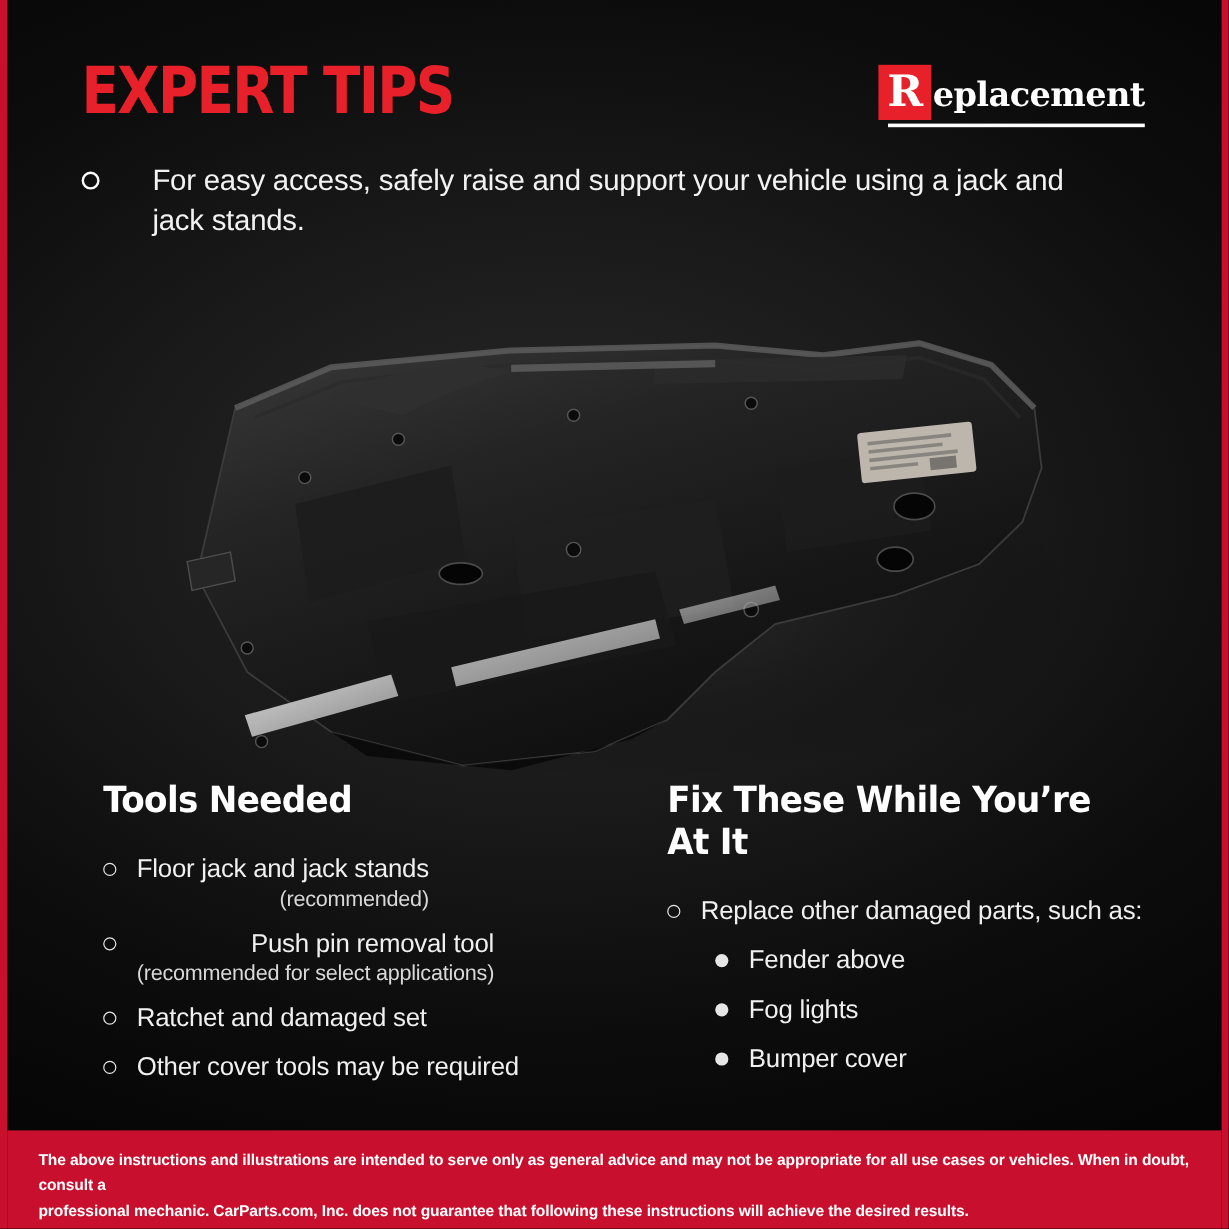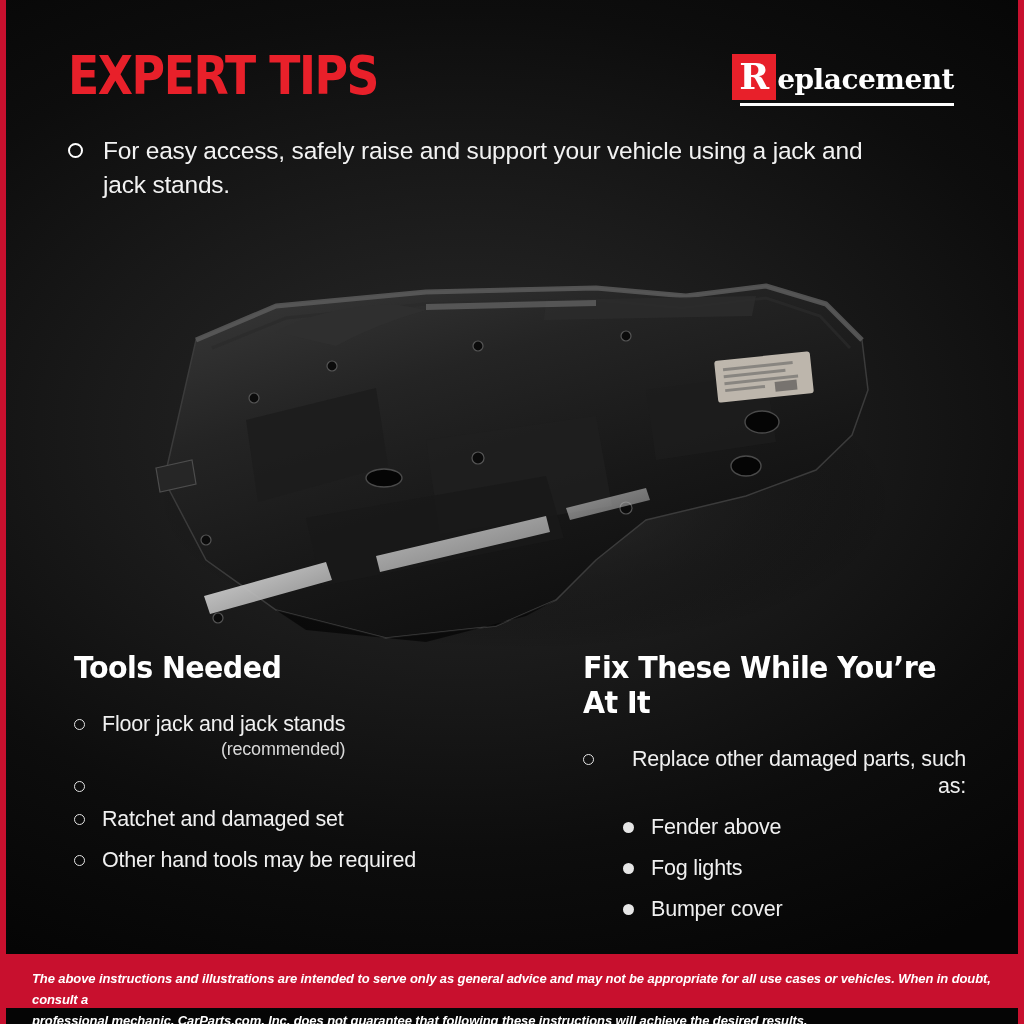--- a/index.html
+++ b/index.html
@@ -75,20 +75,21 @@
 
   
   .tips {
     position: absolute;
     top: 134px; left: 62px; right: 60px;
   }
   .tip {
     display: flex;
     align-items: flex-start;
     margin-bottom: 22px;
+    gap: 24px;
   }
   .tip .bullet-ring {
     width: 15px; height: 15px;
     border: 2px solid #ffffff;
     border-radius: 50%;
     margin-top: 9px;
     margin-right: 20px;
     flex: none;
   }
   .tip .tip-text {
@@ -102,23 +103,22 @@
   
   .product {
     position: absolute;
     left: 120px; top: 270px;
     width: 790px; height: 390px;
   }
 
   
   .cols {
     position: absolute;
-    top: 650px; left: 68px; right: 52px;
-    display: flex;
-    gap: 39px;
+    top: 650px; left: 80px; right: 52px;
+    display: flex;
   }
   .col-left { width: 470px; }
   .col-right { flex: 1; }
   .col-head {
     color: #ffffff;
     font-family: "DejaVu Sans", sans-serif;
     font-weight: bold;
     font-size: 30px;
     letter-spacing: -0.6px;
     transform: scaleX(0.95);
@@ -158,25 +158,24 @@
     color: #d8d8d8;
     font-size: 18px;
     line-height: 20px;
     margin-top: 1px;
   }
   .sublist { margin-left: 40px; margin-top: 4px; }
 
   
   .footer {
     position: absolute;
-    left: 0; right: 0; bottom: 16px;
-    height: 54px;
+    left: 0; right: 0; bottom: 0;
+    height: 82px;
     background: #c8102e;
     padding: 14px 26px 0 26px;
-    font-style: italic;
   }
   .footer p {
     color: #ffffff;
     font-size: 13px;
     font-weight: bold;
     line-height: 21px;
     letter-spacing: -0.1px;
   }
 </style>
 </head>
@@ -284,30 +283,34 @@
       <div class="li">
         <span class="ring"></span>
         <span class="txt">
           <span>Floor jack and jack stands</span>
           <span class="sub">(recommended)</span>
         </span>
       </div>
 
       <div class="li">
         <span class="ring"></span>
+        <span class="txt">
+          <span>Push pin removal tool</span>
+          <span class="sub">(recommended for select applications)</span>
+        </span>
       </div>
 
       <div class="li">
         <span class="ring"></span>
         <span class="txt">Ratchet and damaged set</span>
       </div>
 
       <div class="li">
         <span class="ring"></span>
-        <span class="txt">Other hand tools may be required</span>
+        <span class="txt">Other cover tools may be required</span>
       </div>
     </div>
 
     <div class="col-right">
       <div class="col-head">Fix These While You’re At It</div>
 
       <div class="li">
         <span class="ring"></span>
         <span class="txt">Replace other damaged parts, such as:</span>
       </div>

